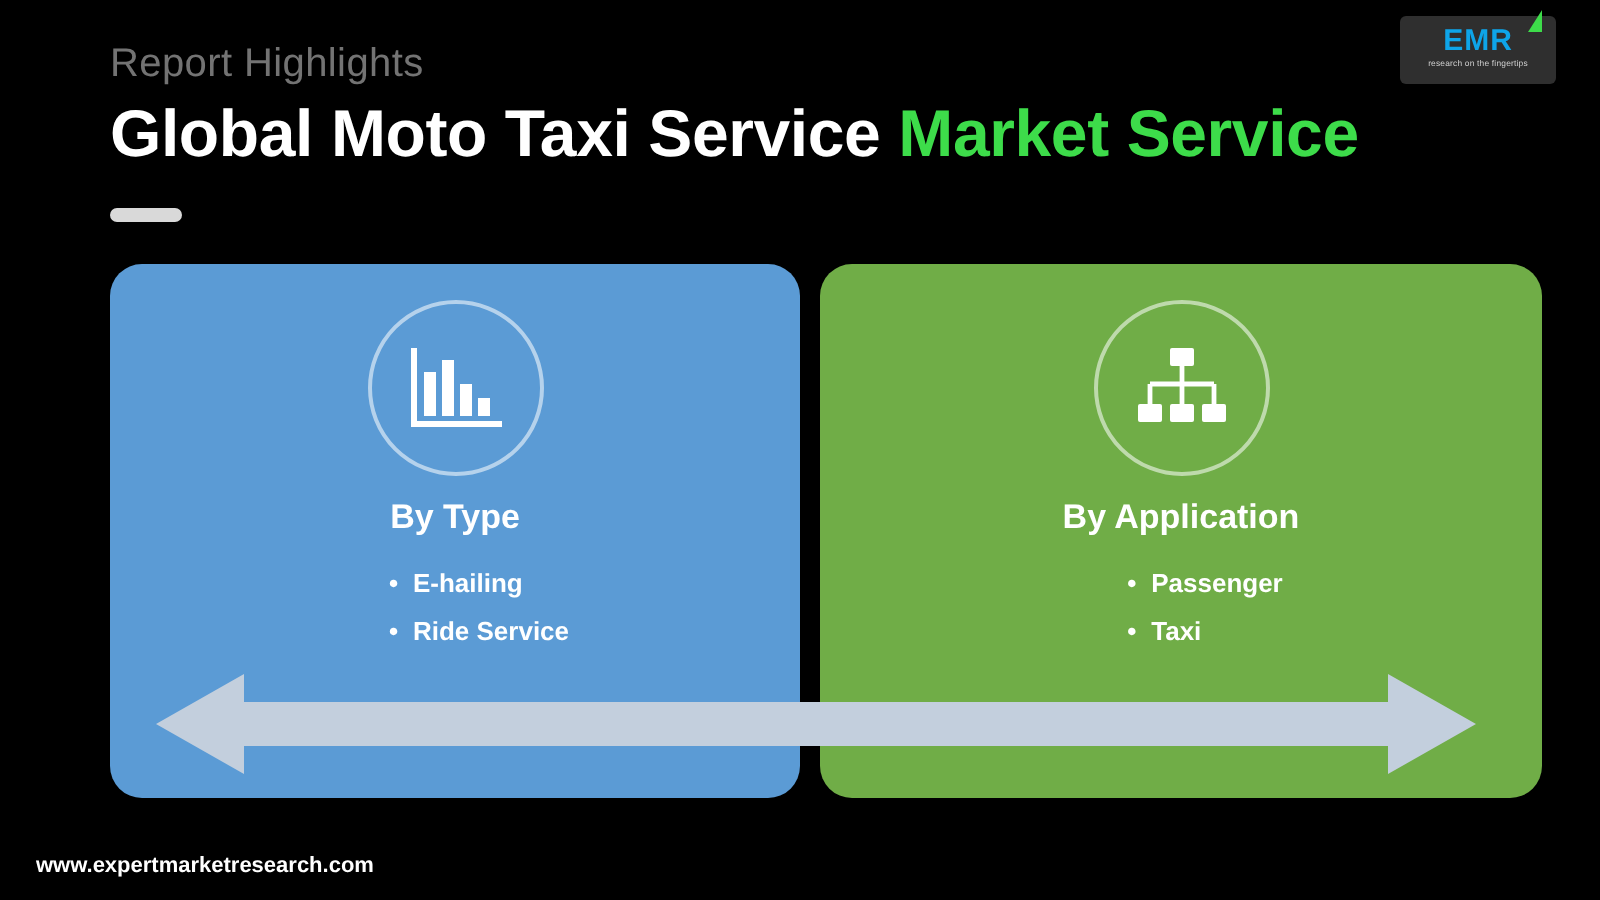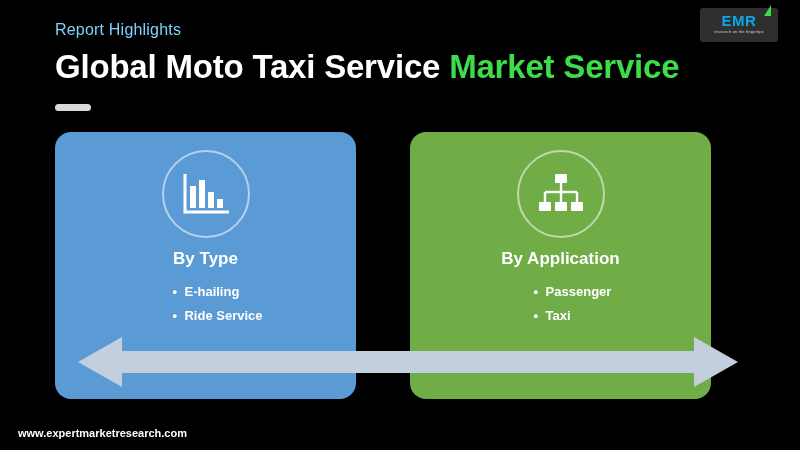--- a/index.html
+++ b/index.html
@@ -14,22 +14,22 @@
     font-family: "Liberation Sans", sans-serif;
     color: #ffffff;
     position: relative;
   }
 
   
   .eyebrow {
     position: absolute;
     left: 55px;
     top: 21px;
-    font-size: 16px;
-    color: #7dd3fc;
+    font-size: 20px;
+    color: #737373;
     letter-spacing: 0.2px;
   }
   .main-title {
     position: absolute;
     left: 55px;
     top: 48px;
     font-size: 33px;
     font-weight: bold;
     white-space: nowrap;
     letter-spacing: -0.2px;
@@ -86,31 +86,32 @@
     height: 0;
     border-left: 7px solid transparent;
     border-right: 0 solid transparent;
     border-bottom: 11px solid #3ddc4a;
   }
 
   
   .card {
     position: absolute;
     top: 132px;
-    width: 301px;
+    width: 345px;
     height: 267px;
     border-radius: 16px;
   }
   .card.blue {
     left: 55px;
     background: #5b9bd5;
   }
   .card.green {
     left: 410px;
     background: #70ad47;
+    padding-left: 16px;
   }
 
   .icon-circle {
     position: absolute;
     left: 50%;
     transform: translateX(-50%);
     top: 18px;
     width: 88px;
     height: 88px;
     border-radius: 50%;

